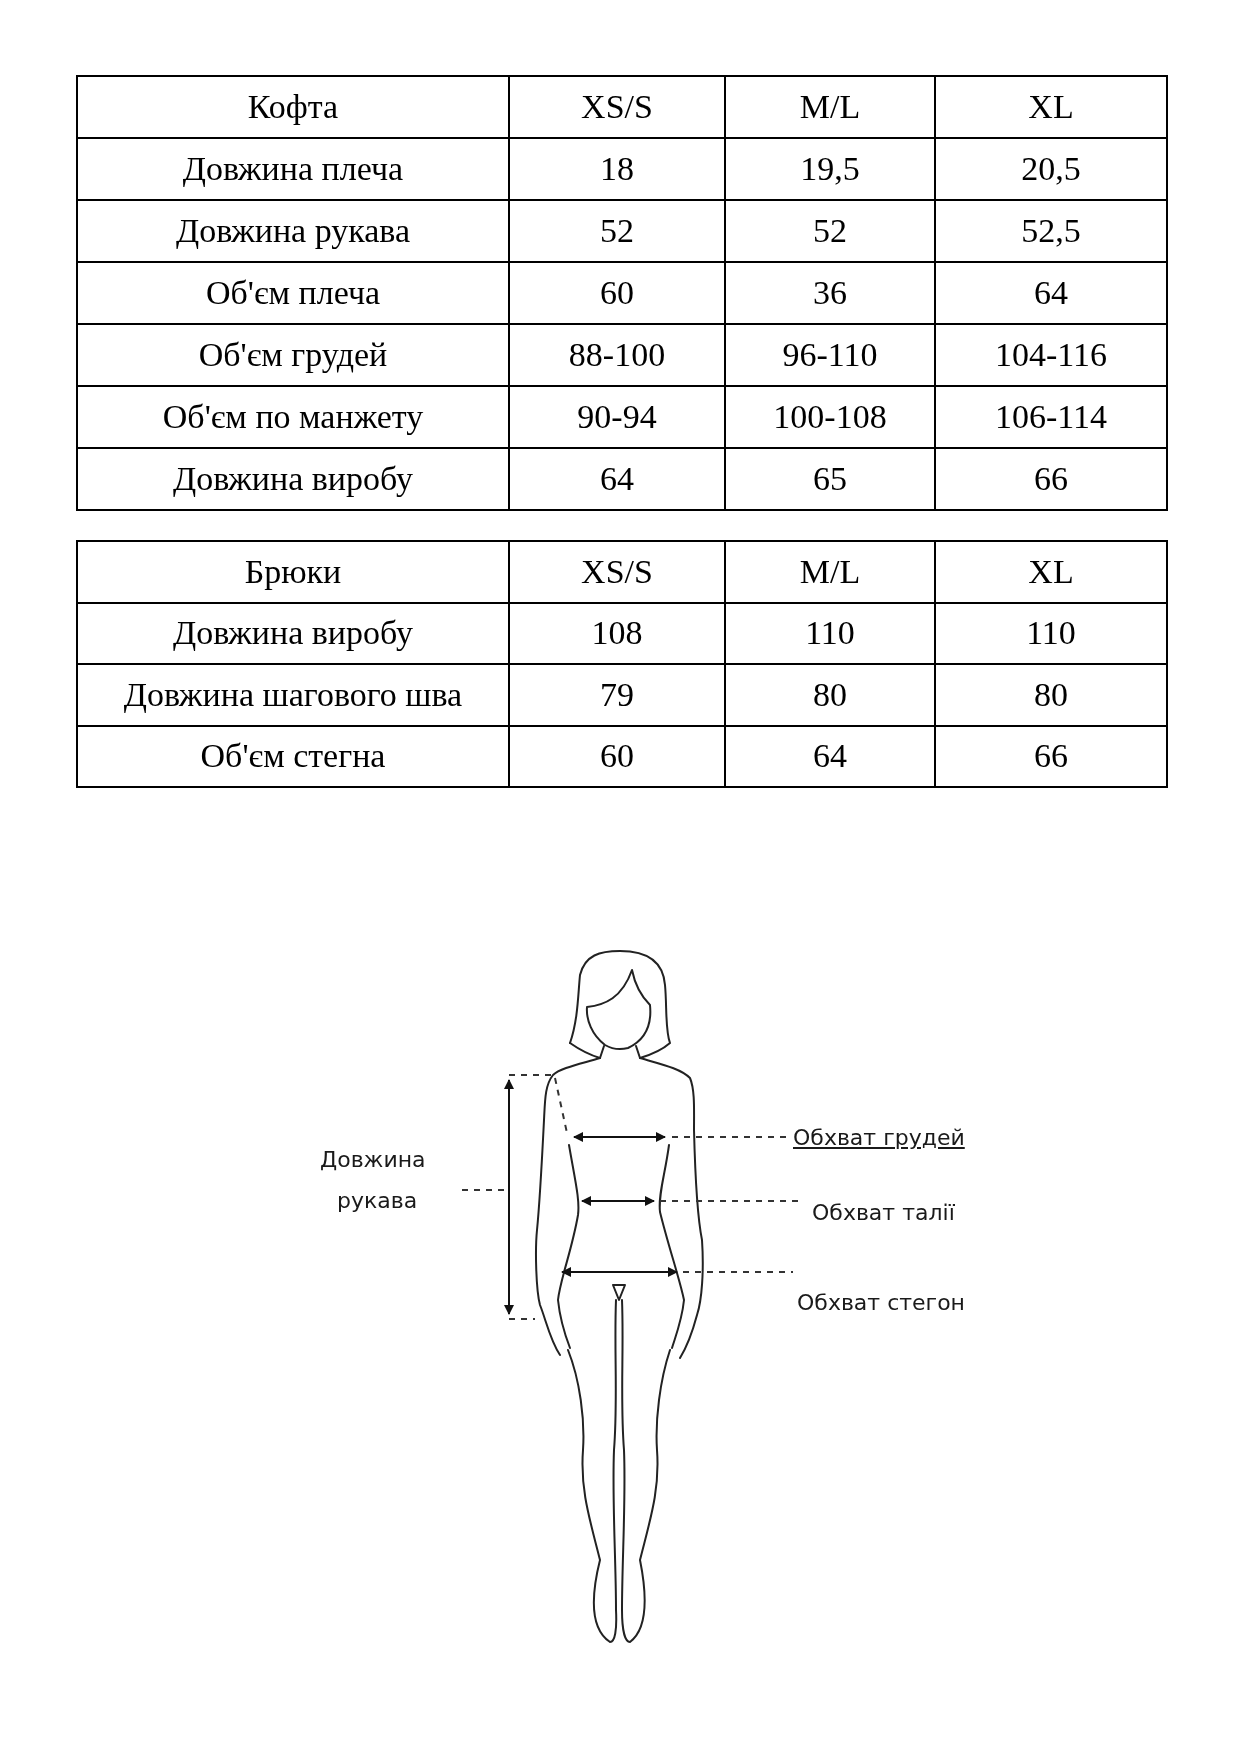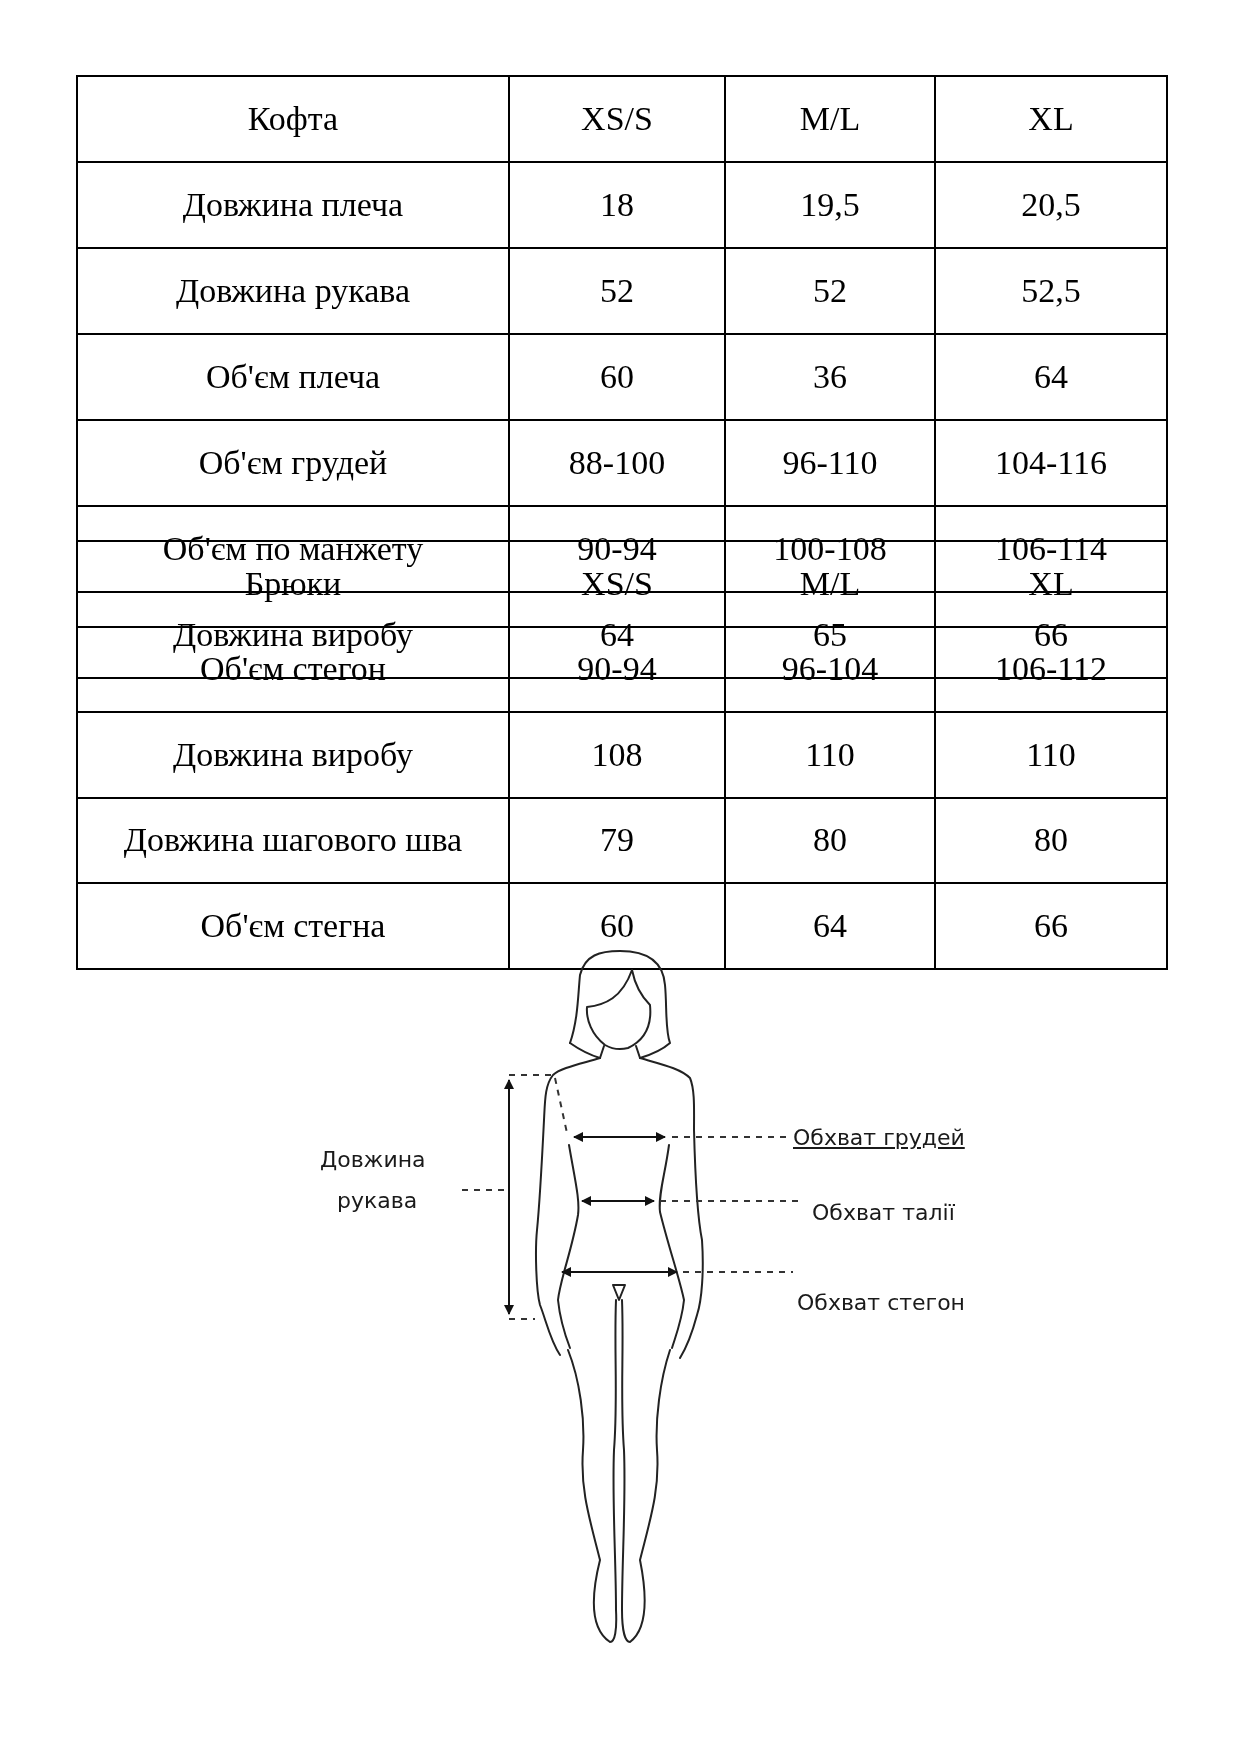--- a/index.html
+++ b/index.html
@@ -1,18 +1,18 @@
 <!DOCTYPE html>
 <html><head>
 <meta charset="utf-8">
 <style>
   html, body { margin: 0; padding: 0; background: #ffffff; }
   body { width: 1240px; height: 1754px; position: relative; overflow: hidden; font-family: "Liberation Serif", "DejaVu Serif", serif; color: #000; }
   .size-table { position: absolute; left: 76px; width: 1090px; border-collapse: collapse; table-layout: fixed; }
-  .size-table td { border: 2px solid #000; text-align: center; vertical-align: middle; font-size: 34px; padding: 12px; white-space: nowrap; }
+  .size-table td { border: 2px solid #000; text-align: center; vertical-align: middle; font-size: 34px; padding: 0; white-space: nowrap; }
   #table-top { top: 75px; }
   #table-top td { height: 60px; }
   #table-bottom { top: 540px; }
   #table-bottom td { height: 59.5px; border-radius: 21px; }
   .col-label { width: 432px; }
   .col-a { width: 216px; }
   .col-b { width: 210px; }
   .col-c { width: 232px; }
   #figure { position: absolute; left: 0; top: 930px; width: 1240px; height: 740px; }
   .fig-label { position: absolute; font-family: "DejaVu Sans", "Liberation Sans", sans-serif; font-size: 22px; color: #1a1a1a; white-space: nowrap; }
@@ -81,26 +81,20 @@
       <col class="col-c">
     </colgroup>
   <tbody>
       <tr>
     <td>Брюки</td>
     <td>XS/S</td>
     <td>M/L</td>
     <td>XL</td>
   </tr>
   <tr>
-    <td>Об'єм стегон</td>
-    <td>90-94</td>
-    <td>96-104</td>
-    <td>106-112</td>
-  </tr>
-  <tr>
     <td>Довжина виробу</td>
     <td>108</td>
     <td>110</td>
     <td>110</td>
   </tr>
   <tr>
     <td>Довжина шагового шва</td>
     <td>79</td>
     <td>80</td>
     <td>80</td>

